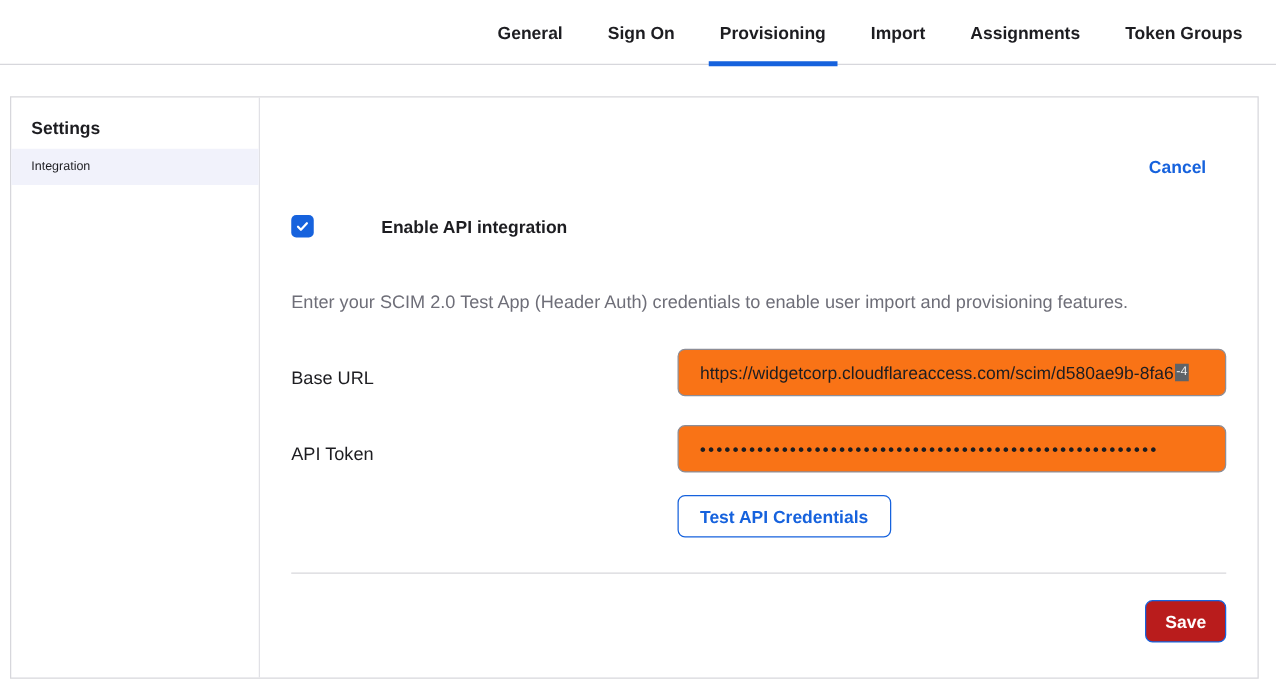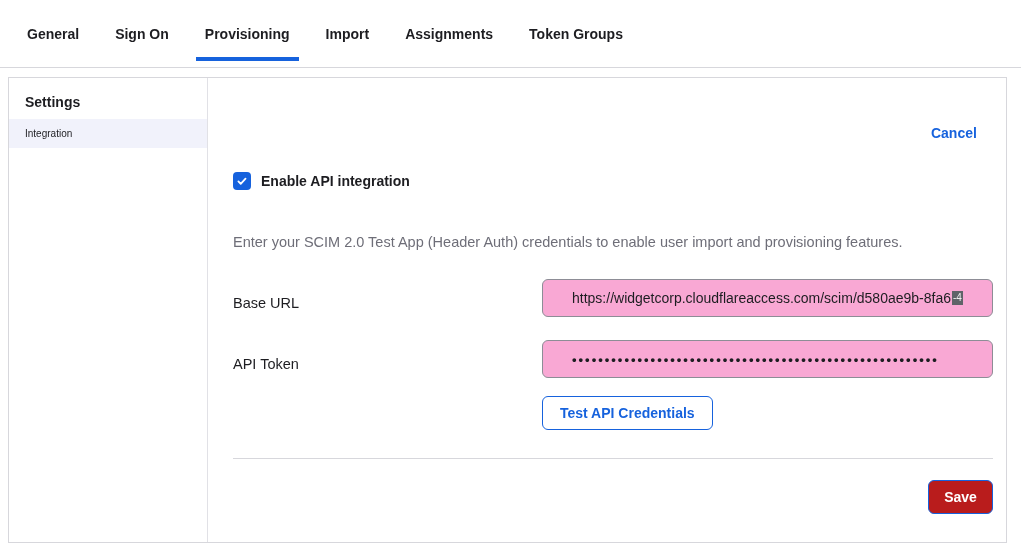--- a/index.html
+++ b/index.html
@@ -8,25 +8,26 @@
     font-family: "Liberation Sans", sans-serif;
     width: 1021px; height: 553px;
     position: relative;
     color: #1d1d21;
     font-size: 14px;
   }
 
   
   .tabbar {
     position: absolute; top: 0; left: 0; right: 0;
-    height: 68px;
+    height: 52px;
     border-bottom: 1px solid #d7d7dc;
     display: flex; align-items: center;
     padding-left: 18px;
     background: #fff;
+    justify-content: flex-end;
   }
   .tab {
     font-weight: 700; font-size: 14px; color: #1d1d21;
     padding: 0 9px; margin-right: 18px;
     height: 52px; line-height: 52px;
     position: relative; cursor: pointer; white-space: nowrap;
   }
   .tab.active::after {
     content: ""; position: absolute; left: 0; right: 0; bottom: -1px;
     height: 4px; background: #1662dd;
@@ -71,21 +72,21 @@
   }
   .cancel-link {
     color: #1662dd; font-weight: 700; font-size: 14px;
     cursor: pointer; display: inline-block;
     margin-right: 16px;
     text-decoration: none;
   }
 
   .checkbox-row {
     margin-top: 31px;
-    display: flex; align-items: center;
+    display: flex; align-items: center; gap: 44px;
   }
   .checkbox {
     width: 18px; height: 18px;
     background: #1662dd; border-radius: 4px;
     display: inline-flex; align-items: center; justify-content: center;
     cursor: pointer; flex: 0 0 18px;
   }
   .checkbox svg { width: 12px; height: 12px; display: block; }
   .checkbox-label {
     font-weight: 700; font-size: 14px; color: #1d1d21;
@@ -104,24 +105,24 @@
   .field-row.first { margin-top: 29px; }
   .field-label {
     flex: 0 0 309px;
     font-size: 14.5px; color: #1d1d21; margin-top: 10px;
   }
   .input, input.input-el {
     flex: 1;
     height: 38px;
     border: 1px solid #8d8d96;
     border-radius: 6px;
-    background: #f9a8d4;
+    background: #f97316;
     font-family: "Liberation Sans", sans-serif;
     font-size: 14px; color: #1d1d21;
-    padding: 0 29px;
+    padding: 0 17px;
     display: flex; align-items: center;
     overflow: hidden; white-space: nowrap;
     outline: none;
     min-width: 0;
   }
   input.input-el {
     display: block; line-height: 36px;
     font-size: 13px; letter-spacing: 2px; font-weight: 700;
   }
   .url-text { white-space: nowrap; }

